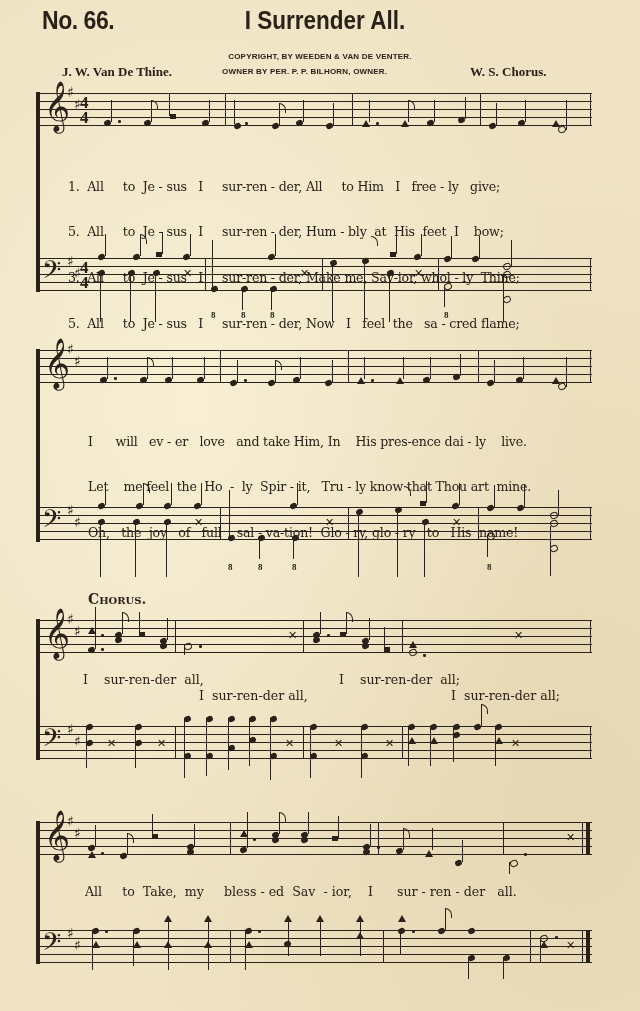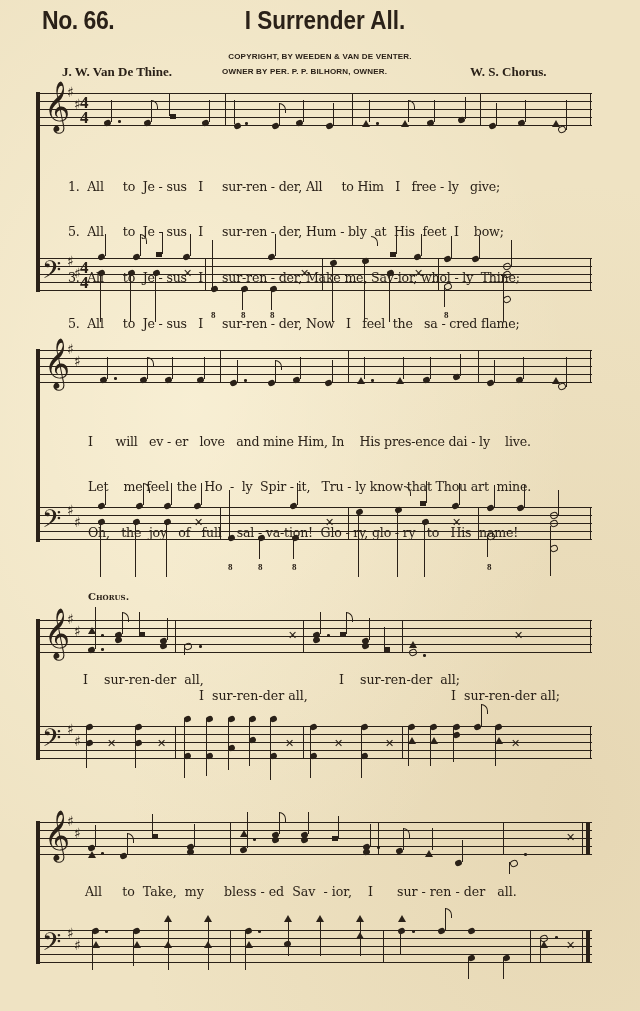--- a/index.html
+++ b/index.html
@@ -37,21 +37,21 @@
   .note.tri { border-radius: 0; background: transparent; width: 0; height: 0; border-left: 4px solid transparent; border-right: 4px solid transparent; border-bottom: 7px solid #2a2118; transform: none; }
   .note.sq { border-radius: 0; width: 6px; height: 5px; transform: none; }
   .stem { position: absolute; width: 1.2px; background: #2a2118; }
   .flag { position: absolute; width: 6px; height: 9px; border-right: 1.5px solid #2a2118; border-top: 1.5px solid #2a2118; border-top-right-radius: 7px; }
   .dot { position: absolute; width: 2.5px; height: 2.5px; border-radius: 50%; background: #2a2118; }
   .rest { position: absolute; font-family: "DejaVu Sans", sans-serif; font-size: 11px; font-weight: bold; line-height: 1; }
   .eight { position: absolute; font-family: "Liberation Serif", serif; font-size: 9px; font-weight: bold; }
 
   .lyrics { position: absolute; left: 68px; font-family: "DejaVu Serif", serif; font-size: 12.6px; line-height: 15.3px; white-space: pre; letter-spacing: -0.2px; }
   .lyrics .row { height: 15.3px; }
-  .chorus-label { position: absolute; left: 88px; top: 591px; font-family: "DejaVu Serif", serif; font-size: 10px; font-weight: bold; font-variant: small-caps; }
+  .chorus-label { position: absolute; left: 88px; top: 591px; font-family: "DejaVu Serif", serif; font-size: 14px; font-weight: bold; font-variant: small-caps; }
   .chorus-lyric { position: absolute; font-family: "DejaVu Serif", serif; font-size: 12.6px; white-space: pre; }
 </style>
 </head>
 <body>
 
 <div class="abs hymn-number">No. 66.</div>
 <div class="abs hymn-title">I Surrender All.</div>
 <div class="abs copyright">COPYRIGHT, BY WEEDEN &amp; VAN DE VENTER.</div>
 <div class="abs author">J. W. Van De Thine.</div>
 <div class="abs used-by">OWNER BY PER.   P. P. BILHORN, OWNER.</div>
@@ -241,21 +241,21 @@
 <div class="stem" style="left:460px;top:354px;height:22px"></div>
 <div class="note" style="left:487px;top:380px"></div>
 <div class="stem" style="left:494px;top:360px;height:22px"></div>
 <div class="note" style="left:516px;top:377px"></div>
 <div class="stem" style="left:523px;top:357px;height:22px"></div>
 <div class="note tri" style="left:552px;top:377px"></div>
 <div class="note hollow" style="left:558px;top:383px"></div>
 <div class="stem" style="left:566px;top:357px;height:30px"></div>
 
 <div class="lyrics" style="top:403px;left:88px;">
-  <div class="row">I      will   ev - er   love   and mine Him, In    His pres-ence dai - ly    live.</div>
+  <div class="row">I      will   ev - er   love   and take Him, In    His pres-ence dai - ly    live.</div>
   <div class="row">Let    me feel  the  Ho  -  ly  Spir - it,   Tru - ly know that Thou art  mine.</div>
   <div class="row">Oh,   the  joy   of   full    sal - va-tion!  Glo - ry, glo - ry   to   His  name!</div>
 </div>
 
 <div class="staff" style="top:507px;height:33px;">
   <div class="line" style="top:0"></div>
     <div class="line" style="top:8px"></div>
     <div class="line" style="top:16px"></div>
     <div class="line" style="top:24px"></div>
     <div class="line" style="top:32px"></div>

